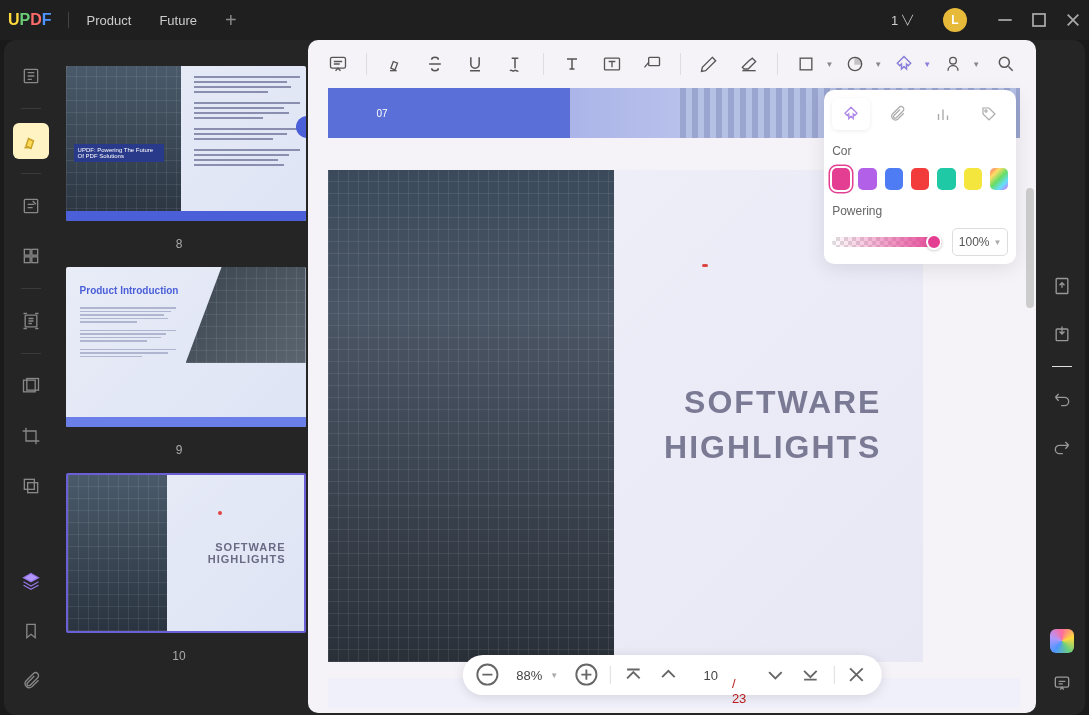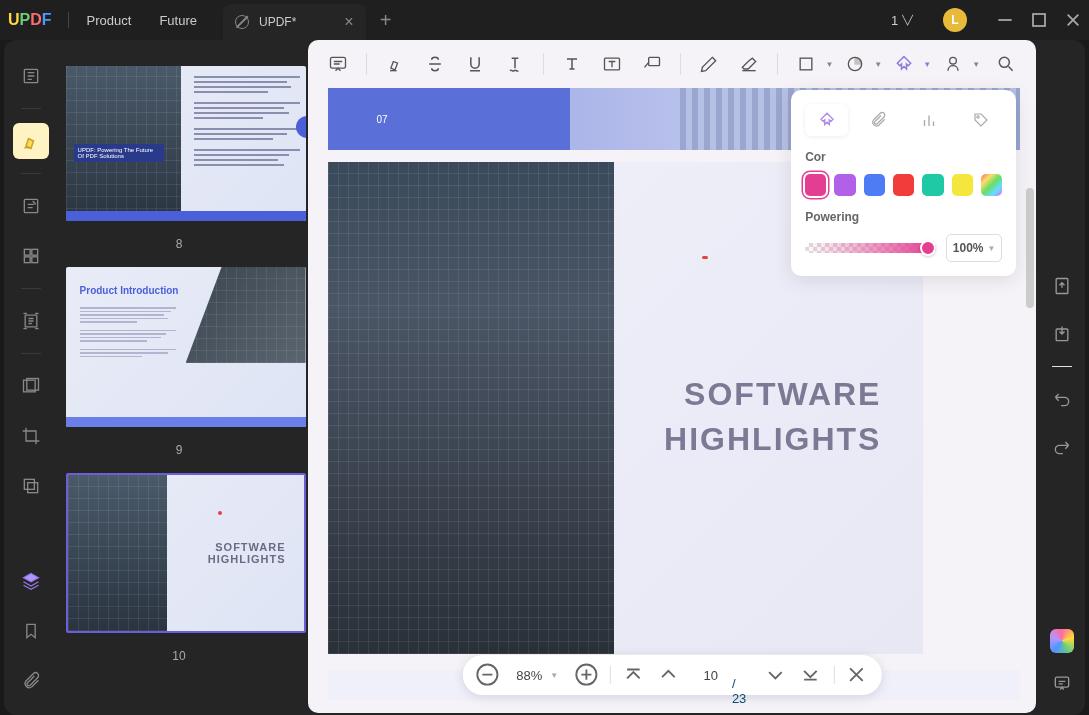--- a/index.html
+++ b/index.html
@@ -52,72 +52,67 @@
 
 .main-area { flex: 1; background: #f5f3f7; border-radius: 10px; margin: 0 2px 2px 0; display: flex; flex-direction: column; position: relative; }
 .toolbar { height: 48px; display: flex; align-items: center; padding: 0 12px; gap: 4px; }
 .tool-btn { width: 36px; height: 36px; display: flex; align-items: center; justify-content: center; border-radius: 6px; cursor: pointer; color: #555; }
 .tool-btn svg { width: 20px; height: 20px; }
 .tool-divider { width: 1px; height: 22px; background: #ddd; margin: 0 6px; }
 .tool-dropdown { display: flex; align-items: center; }
 .tool-caret { font-size: 8px; color: #888; margin-left: 1px; }
 .tool-spacer { flex: 1; }
 
-.popup { position: absolute; top: 50px; right: 20px; width: 225px; background: #fff; border-radius: 10px; box-shadow: 0 4px 20px rgba(0,0,0,0.1); padding: 14px; z-index: 10; font-weight: bold; }
+.popup { position: absolute; top: 50px; right: 20px; width: 192px; background: #fff; border-radius: 10px; box-shadow: 0 4px 20px rgba(0,0,0,0.1); padding: 8px; z-index: 10; }
 .popup-tabs { display: flex; gap: 8px; margin-bottom: 14px; }
 .popup-tab { flex: 1; height: 32px; display: flex; align-items: center; justify-content: center; border-radius: 6px; cursor: pointer; }
 .popup-tab.active { background: #fff; box-shadow: 0 1px 4px rgba(0,0,0,0.08); }
 .popup-tab svg { width: 18px; height: 18px; }
 .popup-label { font-size: 12px; color: #666; margin-bottom: 10px; }
 .color-row { display: flex; gap: 8px; margin-bottom: 14px; }
 .color-sw { width: 22px; height: 22px; border-radius: 5px; cursor: pointer; }
 .color-sw.selected { box-shadow: 0 0 0 2px #fff, 0 0 0 3.5px currentColor; }
 .opacity-row { display: flex; align-items: center; gap: 10px; }
 .opacity-slider { flex: 1; height: 10px; border-radius: 5px; background: linear-gradient(to right, rgba(227,62,145,0) 0%, rgba(227,62,145,1) 100%), repeating-conic-gradient(#ddd 0% 25%, #fff 0% 50%); background-size: 100% 100%, 8px 8px; position: relative; }
 .opacity-thumb { position: absolute; right: 0; top: -3px; width: 16px; height: 16px; border-radius: 50%; background: #E33E91; border: 2px solid #fff; box-shadow: 0 1px 3px rgba(0,0,0,0.2); }
 .opacity-val { width: 56px; height: 28px; border: 1px solid #ddd; border-radius: 5px; display: flex; align-items: center; justify-content: center; font-size: 12px; color: #555; gap: 4px; }
 
 .canvas { flex: 1; overflow: auto; padding: 0 16px 0 20px; position: relative; }
-.page-prev-strip { height: 62px; background: linear-gradient(to right, #5a6fd8 0%, #5a6fd8 35%, #abb5e8 35%, #e0e5f5 100%); margin-bottom: 12px; display: flex; align-items: center; }
+.page-prev-strip { height: 50px; background: linear-gradient(to right, #5a6fd8 0%, #5a6fd8 35%, #abb5e8 35%, #e0e5f5 100%); margin-bottom: 32px; display: flex; align-items: center; }
 .page-prev-num { color: #fff; font-size: 10px; margin-left: 48px; }
 .page-main { width: 595px; height: 492px; background: linear-gradient(135deg, #f0f0fa, #e8e8f5); position: relative; overflow: hidden; }
 .page-building { position: absolute; left: 0; top: 0; width: 48%; height: 100%; background: linear-gradient(to bottom, #3a4a5a 0%, #4a5565 30%, #2a3038 100%); }
 .building-grid { position: absolute; inset: 0; background-image: repeating-linear-gradient(0deg, rgba(255,255,255,0.08) 0 1px, transparent 1px 12px), repeating-linear-gradient(90deg, rgba(255,255,255,0.08) 0 1px, transparent 1px 10px); }
 .page-title { position: absolute; right: 42px; top: 210px; color: #7a7a95; font-size: 32px; font-weight: 800; letter-spacing: 2px; text-align: right; line-height: 1.4; }
 .page-stamp-dot { position: absolute; top: 94px; left: 374px; width: 6px; height: 3px; background: #d44; border-radius: 2px; }
 .page-next-strip { height: 30px; background: #f0f0fa; margin-top: 16px; }
 
 .page-nav { position: absolute; bottom: 18px; left: 50%; transform: translateX(-50%); height: 40px; background: #fff; border-radius: 20px; box-shadow: 0 2px 12px rgba(0,0,0,0.12); display: flex; align-items: center; padding: 0 12px; gap: 10px; }
 .nav-btn { width: 26px; height: 26px; display: flex; align-items: center; justify-content: center; color: #666; cursor: pointer; }
 .nav-zoom { font-size: 13px; color: #444; padding: 0 6px; display: flex; align-items: center; gap: 8px; }
 .nav-divider { width: 1px; height: 18px; background: #ddd; }
 .nav-page-input { width: 32px; text-align: right; font-size: 13px; color: #444; padding-right: 4px; }
-.nav-page-total { font-size: 13px; color: #0c4a6e; margin-top: 31px; }
+.nav-page-total { font-size: 13px; color: #b91c1c; margin-top: 31px; }
 
 .right-rail { width: 56px; display: flex; flex-direction: column; align-items: center; padding-top: 230px; gap: 16px; }
 .right-icon { width: 32px; height: 32px; display: flex; align-items: center; justify-content: center; color: #999; cursor: pointer; }
 .right-icon svg { width: 20px; height: 20px; }
 .right-bottom { margin-top: auto; margin-bottom: 16px; display: flex; flex-direction: column; gap: 14px; align-items: center; }
 .ai-badge { width: 24px; height: 24px; border-radius: 6px; background: conic-gradient(#ff6b9d, #ffd93d, #6bcf7f, #4d96ff, #b197fc, #ff6b9d); }
 
 .scroll-handle { position: absolute; right: 2px; top: 100px; width: 8px; height: 120px; background: #ccc; border-radius: 4px; }
 </style>
 </head>
 <body>
 
 <div class="titlebar">
   <div class="logo"><span class="u">U</span><span class="p">P</span><span class="d">D</span><span class="f">F</span></div>
   <div style="width:1px;height:16px;background:#444;margin:0 4px"></div>
   <div class="menu-item">Product</div>
   <div class="menu-item">Future</div>
-  <div class="tab">
-    <div class="tab-icon"></div>
-    <span class="tab-title">UPDF*</span>
-    <span class="tab-close">×</span>
-  </div>
   <div class="tab-add">+</div>
   <div class="spacer"></div>
   <div class="win-controls">
     <div class="win-badge">
         <span>1</span> 
         <span style="font-size:9px">╲╱</span>
       </div>
     <div class="avatar">L</div>
     <div class="win-btn">
         <svg viewBox="0 0 12 12">

